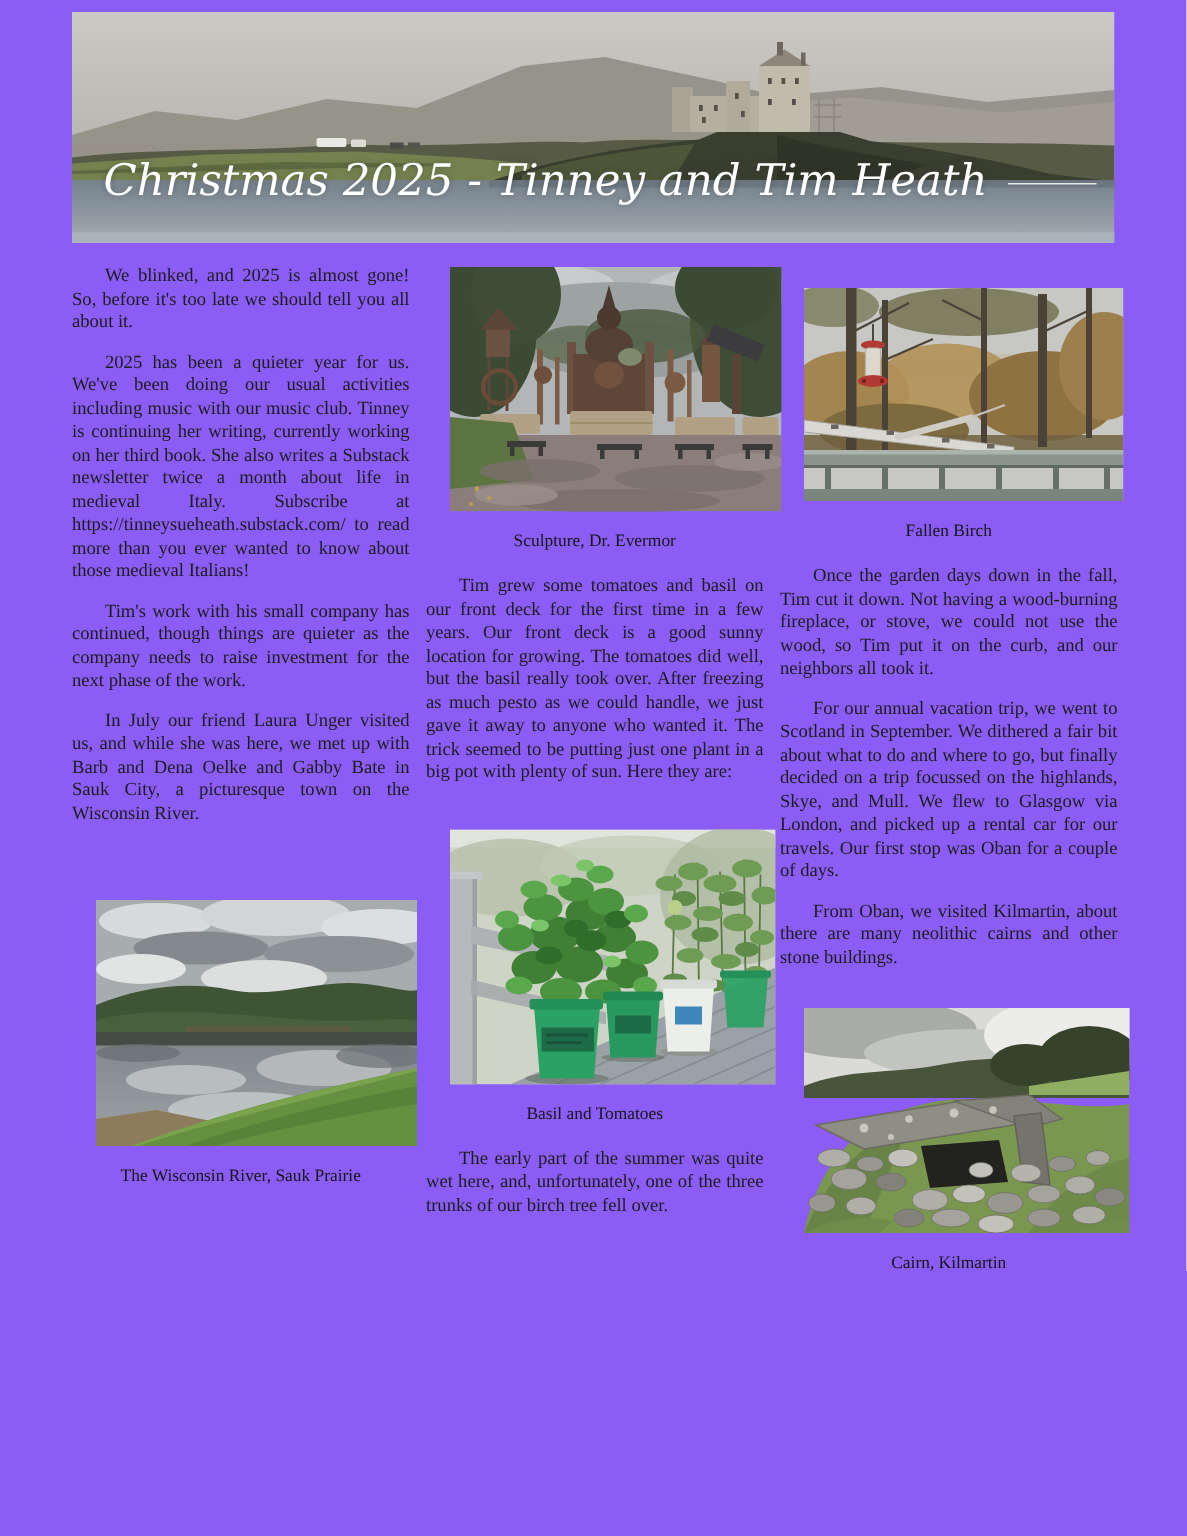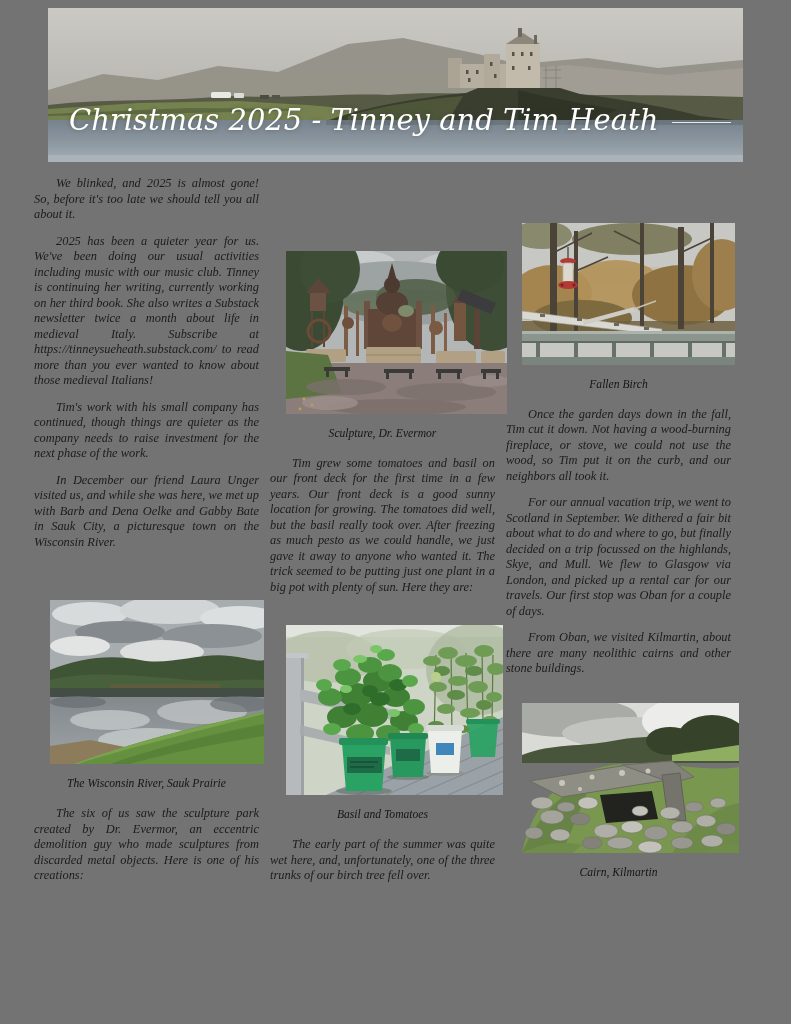--- a/index.html
+++ b/index.html
@@ -1,36 +1,36 @@
 <!DOCTYPE html>
 <html><head>
 <meta charset="utf-8">
 <style>
   html,body { margin:0; padding:0; background:#ffffff; }
   .page {
-    position:relative; width:791px; height:1024px; background:#737373;
+    position:relative; width:791px; height:1024px; background:#8b5cf6;
     overflow:hidden; font-family:"Liberation Serif", serif; color:#1c1c1c;
   }
   
   .header {
     position:absolute; left:48px; top:8px; width:695px; height:154px;
   }
   .header svg { display:block; }
   .header-title {
     position:absolute; left:21px; right:12px; top:95px;
     display:flex; align-items:center;
     color:#ffffff; font-family:"DejaVu Serif", serif; font-style:italic;
     font-size:29px; line-height:34px; white-space:nowrap;
     text-shadow:0 0 4px rgba(50,50,50,.35);
   }
   .title-rule { flex:1; height:1px; background:rgba(255,255,255,.82); margin-left:14px; margin-top:4px; }
   
   .columns {
-    position:absolute; left:34px; top:176px; width:697px;
-    display:flex; align-items:flex-end;font-style:italic;
+    position:absolute; left:48px; top:176px; width:697px;
+    display:flex; align-items:flex-start;
   }
   .col { width:225px; flex:0 0 225px; }
   .divider { width:1px; background:#aaaaaa; margin:0 5px; }
   p.body-text {
     margin:0 0 11px 0; font-size:12.4px; line-height:15.5px;
     text-align:justify; text-indent:22px;
   }
   figure { margin:16px; }
   .photo { display:block; margin:0 auto; }
   .caption {
@@ -122,21 +122,21 @@
       <span class="title-rule"></span>
     </div>
   </div>
 
   <div class="columns">
 
     <div class="col">
       <p class="body-text">We blinked, and 2025 is almost gone! So, before it's too late we should tell you all about it.</p>
       <p class="body-text">2025 has been a quieter year for us.  We've been doing our usual activities including music with our music club.  Tinney is continuing her writing, currently working on her third book.  She also writes a Substack newsletter twice a month about life in medieval Italy.  Subscribe at https://tinneysueheath.substack.com/ to read more than you ever wanted to know about those medieval Italians!</p>
       <p class="body-text">Tim's work with his small company has continued, though things are quieter as the company needs to raise investment for the next phase of the work.</p>
-      <p class="body-text">In December our friend Laura Unger visited us, and while she was here, we met up with Barb and Dena Oelke and Gabby Bate in Sauk City, a picturesque town on the Wisconsin River.</p>
+      <p class="body-text">In July our friend Laura Unger visited us, and while she was here, we met up with Barb and Dena Oelke and Gabby Bate in Sauk City, a picturesque town on the Wisconsin River.</p>
 
       <figure class="c1-photo">
         <svg class="photo" width="214" height="164" viewBox="0 0 214 164" aria-hidden="true">
           <defs>
             <linearGradient id="riv" x1="0" y1="0" x2="0" y2="1">
               <stop offset="0" stop-color="#7f8589"></stop>
                 <stop offset="1" stop-color="#9ea3a6"></stop>
             </linearGradient>
           </defs>
           <rect width="214" height="90" fill="#a7acaf"></rect>
@@ -158,21 +158,20 @@
           <ellipse cx="28" cy="102" rx="28" ry="6" fill="#6b7174" opacity=".8"></ellipse>
           <ellipse cx="190" cy="104" rx="30" ry="8" fill="#6b7174" opacity=".7"></ellipse>
           <polygon points="0,146 40,140 90,150 140,158 60,164 0,164" fill="#8d7c5c"></polygon>
           <path d="M28,164 C60,150 110,134 214,112 L214,164 Z" fill="#649040"></path>
           <path d="M60,164 C100,150 160,134 214,124 L214,136 C150,146 100,158 80,164 Z" fill="#4f7a33" opacity=".6"></path>
           <path d="M28,164 C70,150 130,136 214,114 L214,112 C120,132 60,150 24,164 Z" fill="#7aa34e"></path>
         </svg>
         <figcaption class="caption">The Wisconsin River, Sauk Prairie</figcaption>
       </figure>
 
-      <p class="body-text c1-last">The six of us saw the sculpture park created by Dr.  Evermor, an eccentric demolition guy who made sculptures from discarded metal objects.  Here is one of his creations:</p>
     </div>
 
     <div class="divider"></div>
 
     <div class="col">
       <figure class="c2-photo1">
         <svg class="photo" width="221" height="163" viewBox="0 0 221 163" aria-hidden="true">
           <rect width="221" height="118" fill="#b2b6b6"></rect>
           <ellipse cx="60" cy="12" rx="50" ry="14" fill="#c8cbcb"></ellipse>
           <ellipse cx="180" cy="16" rx="50" ry="16" fill="#c3c6c6"></ellipse>

